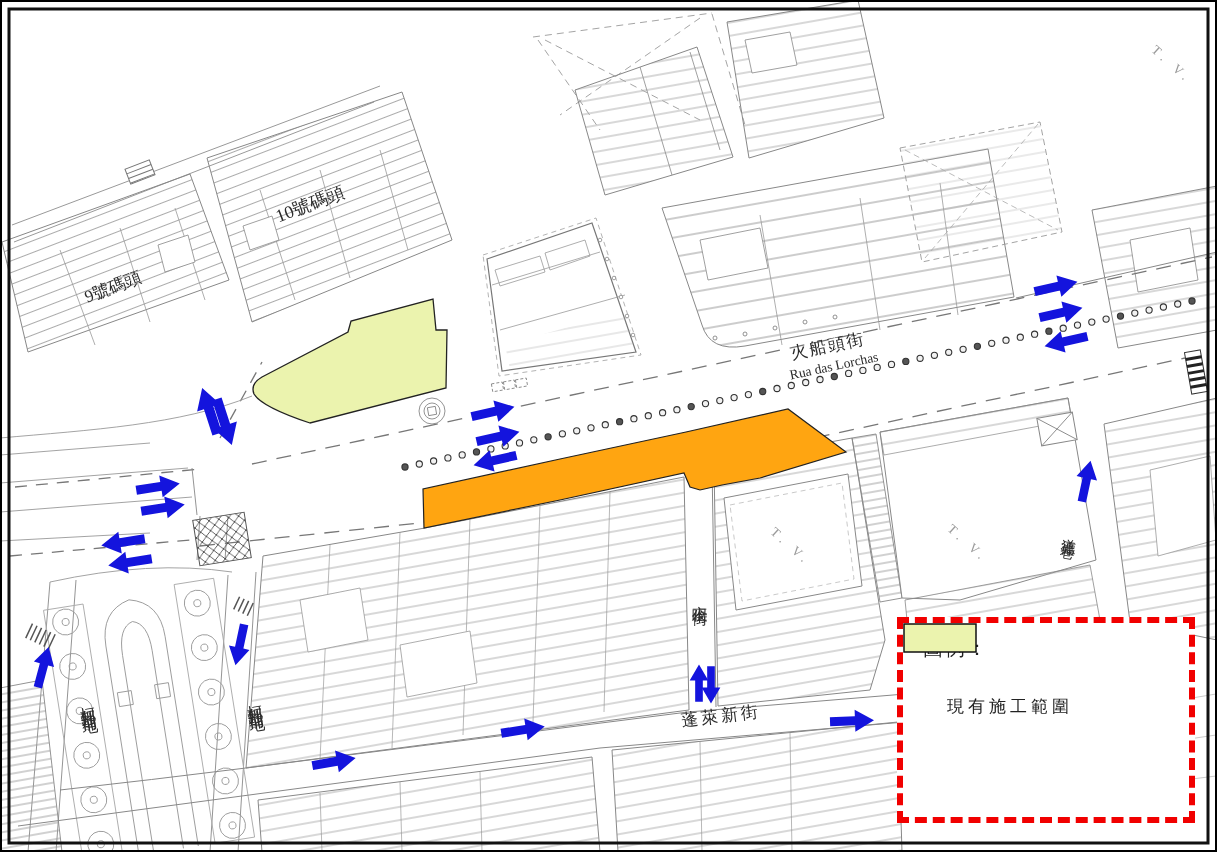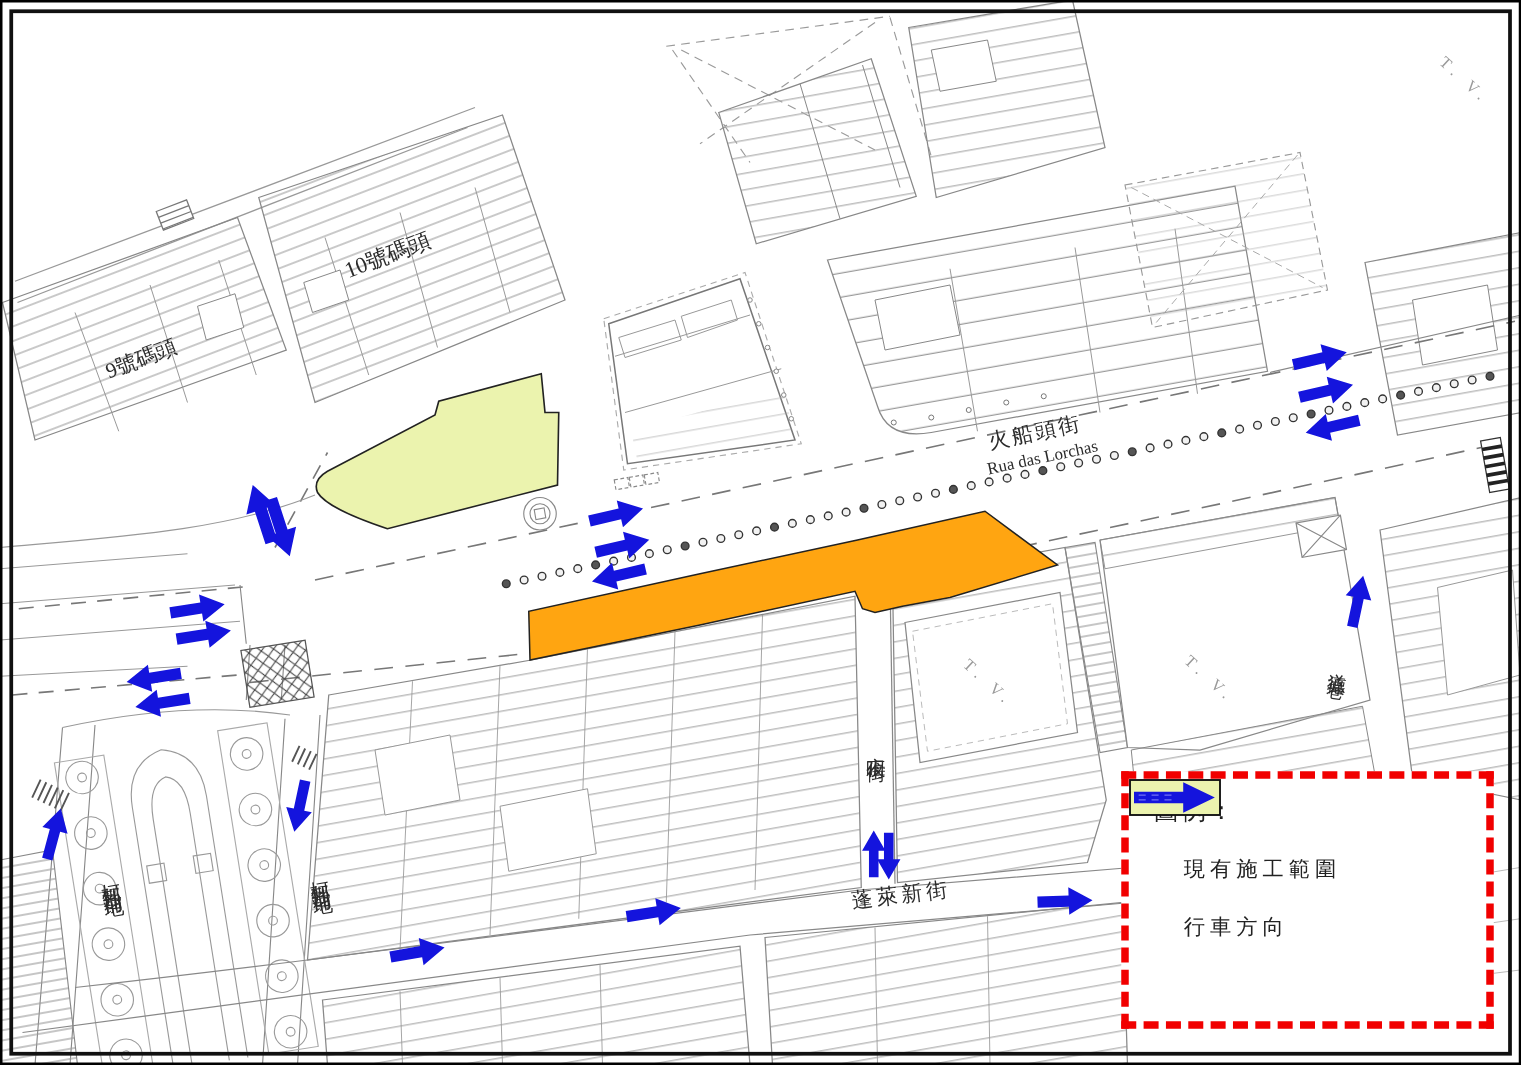--- a/index.html
+++ b/index.html
@@ -9,21 +9,21 @@
   .lbl{position:absolute;white-space:nowrap;color:#2b2b2b;
        transform:translate(-50%,-50%) rotate(var(--r,0deg));
        font-family:"Liberation Serif","DejaVu Serif",serif;line-height:1;}
   .lbl.v{writing-mode:vertical-rl;text-orientation:upright;}
   .lbl.tv{color:#9a9a9a;letter-spacing:5px;font-size:13px;--r:42deg;}
   .bollard{fill:#f2f2f2;stroke:#333;stroke-width:1.1;}
   .bollard.filled{fill:#555;}
   .legend{position:absolute;left:897px;top:617px;width:268px;height:186px;background:#fff;
           border:6px dashed #f10000;padding:8px 0 0 18px;z-index:5;}
   .legend-title{font-size:20px;color:#222;letter-spacing:2px;margin:4px 0 10px 2px;}
-  .legend-row{display:flex;align-items:center;height:46px;}
+  .legend-row{display:flex;align-items:flex-end;height:46px;}
   .legend-swatch{width:74px;height:30px;flex:0 0 74px;}
   .legend-label{font-size:17px;color:#222;letter-spacing:4px;margin-left:26px;}
 </style>
 </head>
 <body>
 
 <div class="stage">
 
 <svg width="1217" height="852" viewBox="0 0 1217 852">
   <defs>
@@ -330,22 +330,15 @@
 <div class="lbl tv" style="left:791px;top:546px;">T. V.</div>
 
 <div class="legend">
   <div class="legend-title">圖例：</div>
   <div class="legend-row">
     <svg class="legend-swatch" width="74" height="30">
       <rect x="1" y="1" width="72" height="28" stroke="#111" stroke-width="1.5" fill="#ebf3ae"></rect>
     </svg>
     <span class="legend-label">現有施工範圍</span>
   </div>
-  <div class="legend-row">
-    <svg class="legend-swatch" width="74" height="32" viewBox="0 0 74 32">
-      <path d="M2,11 L44,11 L44,3 L71,16 L44,29 L44,21 L2,21 Z" fill="#1414dd"></path>
-      <path d="M6,14 L38,14 M6,18 L38,18" stroke="#7070f5" stroke-width="1.2" stroke-dasharray="6 5" fill="none"></path>
-    </svg>
-    <span class="legend-label">行車方向</span>
-  </div>
 </div>
 
 </div>
 
 </body></html>

